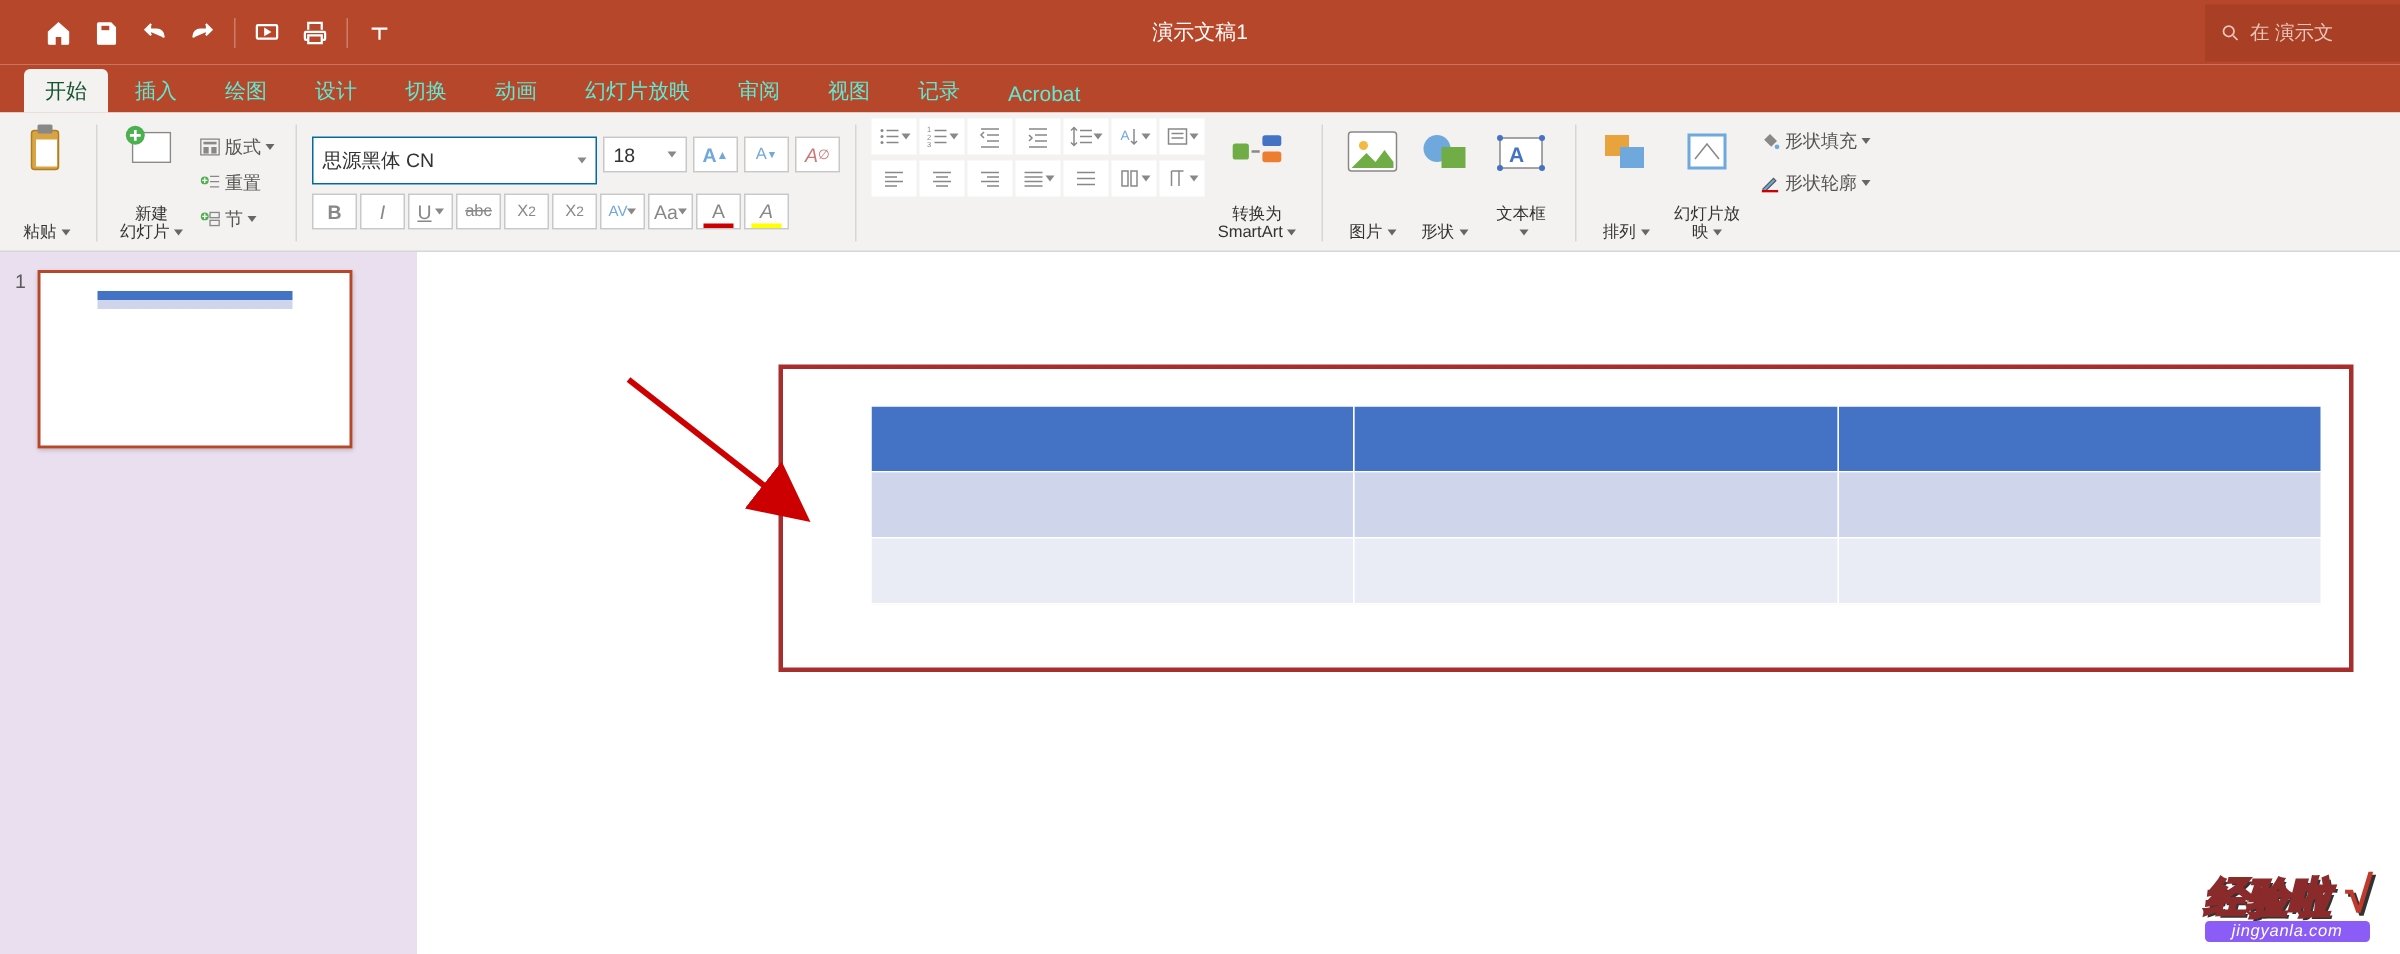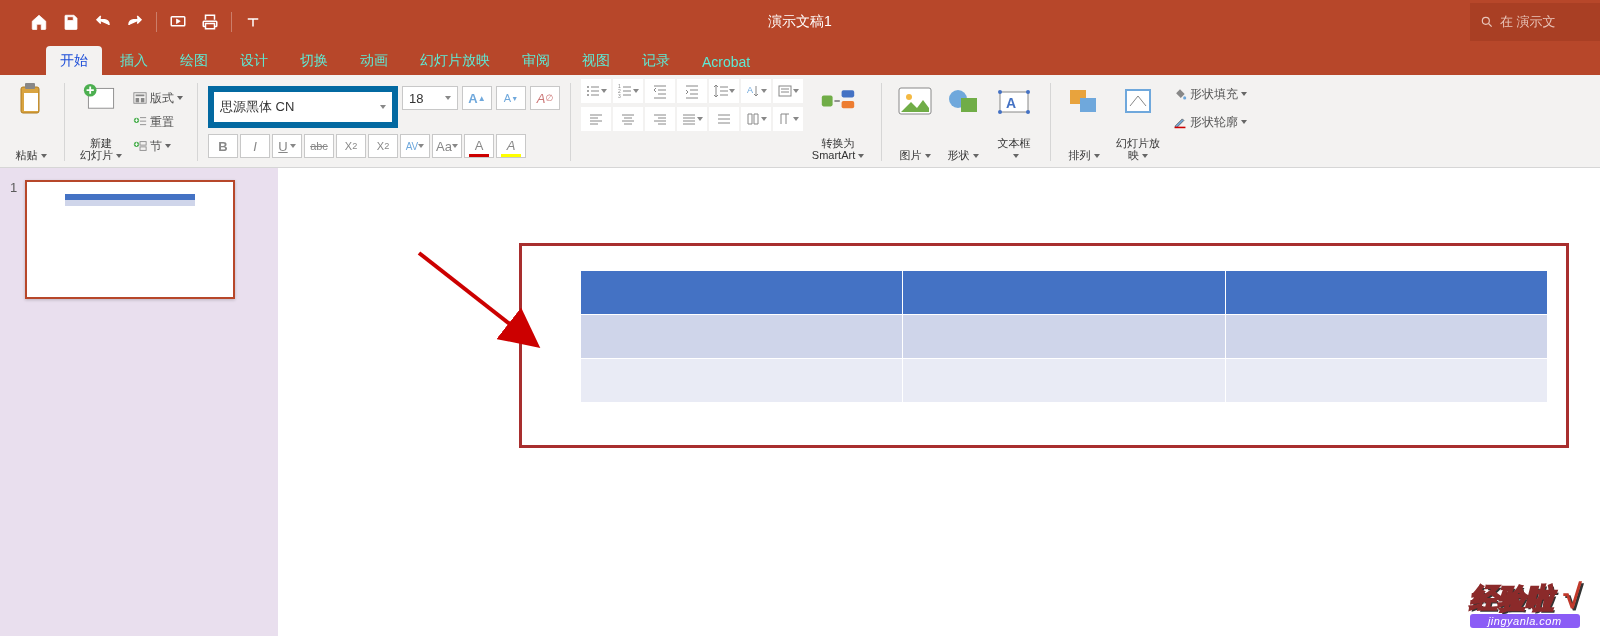--- a/index.html
+++ b/index.html
@@ -11,37 +11,37 @@
 .titlebar .qat-btn { width: 30px; height: 30px; display: flex; align-items: center; justify-content: center; color: #fff; border-radius: 2px; }
 .titlebar .qat-btn svg { width: 18px; height: 18px; fill: #fff; stroke: #fff; }
 .titlebar .sep { width: 1px; height: 20px; background: rgba(255,255,255,0.3); margin: 0 4px; }
 .doc-title { position: absolute; left: 50%; transform: translateX(-50%); color: #fff; font-size: 14px; }
 .search-box { position: absolute; right: 0; height: 38px; background: #a93f24; display: flex; align-items: center; padding: 0 10px; color: #e9c6bb; font-size: 13px; gap: 6px; width: 130px; overflow: hidden; }
 .search-box svg { width: 14px; height: 14px; fill: none; stroke: #e9c6bb; stroke-width: 2; }
 
 
 .tabbar { height: 32px; background: #b7472a; display: flex; align-items: flex-end; padding: 0 16px; gap: 4px; }
 .tab { padding: 6px 14px 5px; color: #5eead4; font-size: 14px; border-radius: 4px 4px 0 0; }
-.tab.active { background: #f3f2f1; color: #1d4ed8; margin-left: 30px; }
+.tab.active { background: #f3f2f1; color: #14532d; }
 
 
 .ribbon { height: 93px; background: #f3f2f1; display: flex; align-items: stretch; padding: 4px 8px 2px; border-bottom: 1px solid #d6d6d6; gap: 4px; }
 .group { display: flex; flex-direction: column; align-items: center; height: 86px; }
 .group-body { display: flex; gap: 2px; align-items: stretch; height: 100%; }
 .divider { width: 1px; background: #d6d6d6; margin: 4px 6px; }
 .big-btn { display: flex; flex-direction: column; align-items: center; justify-content: space-between; padding: 2px 6px; width: 46px; height: 84px; }
 .big-btn .icon { width: 36px; height: 40px; display:flex; align-items:center; justify-content:center; }
 .big-btn .lbl { font-size: 11px; color: #333; text-align: center; line-height: 12px; }
 .dropdown-arrow::after { content:''; display:inline-block; border-left:3px solid transparent; border-right:3px solid transparent; border-top:4px solid #666; margin-left:3px; vertical-align:middle; }
 .small-rows { display: flex; flex-direction: column; gap: 2px; justify-content: center; }
 .small-btn { display: flex; align-items: center; gap: 3px; padding: 2px 4px; height: 22px; font-size: 12px; color: #555; }
 .small-btn svg { width: 14px; height: 14px; }
 .small-btn .txt { font-size: 12px; color:#555; }
 .font-row { display:flex; gap:4px; }
-.font-select { width: 190px; height: 24px; border: 6px solid #0369a1; background: #fff; display: flex; align-items: center; padding: 15px 6px; font-size: 13px; color: #333; justify-content: space-between; }
+.font-select { width: 190px; height: 24px; border: 1px solid #0369a1; background: #fff; display: flex; align-items: center; padding: 15px 6px; font-size: 13px; color: #333; justify-content: space-between; }
 .size-select { width: 56px; height: 24px; border: 1px solid #c8c8c8; background: #fff; display: flex; align-items: center; padding: 4px 6px; font-size: 13px; color: #333; justify-content: space-between; }
 .small-square { width: 30px; height: 24px; border: 1px solid #c8c8c8; background: #fff; display:flex; align-items:center; justify-content:center; font-size:13px; color:#888; }
 .small-square.noborder { border: 1px solid transparent; }
 .font-btns { display:flex; gap:2px; }
 .para-grid { display: flex; flex-direction: column; gap: 4px; }
 .para-row { display: flex; gap: 2px; }
 .clr-strip { display:block; width:20px; height:3px; }
 
 
 .content { display: flex; height: calc(636px - 43px - 32px - 93px); }

